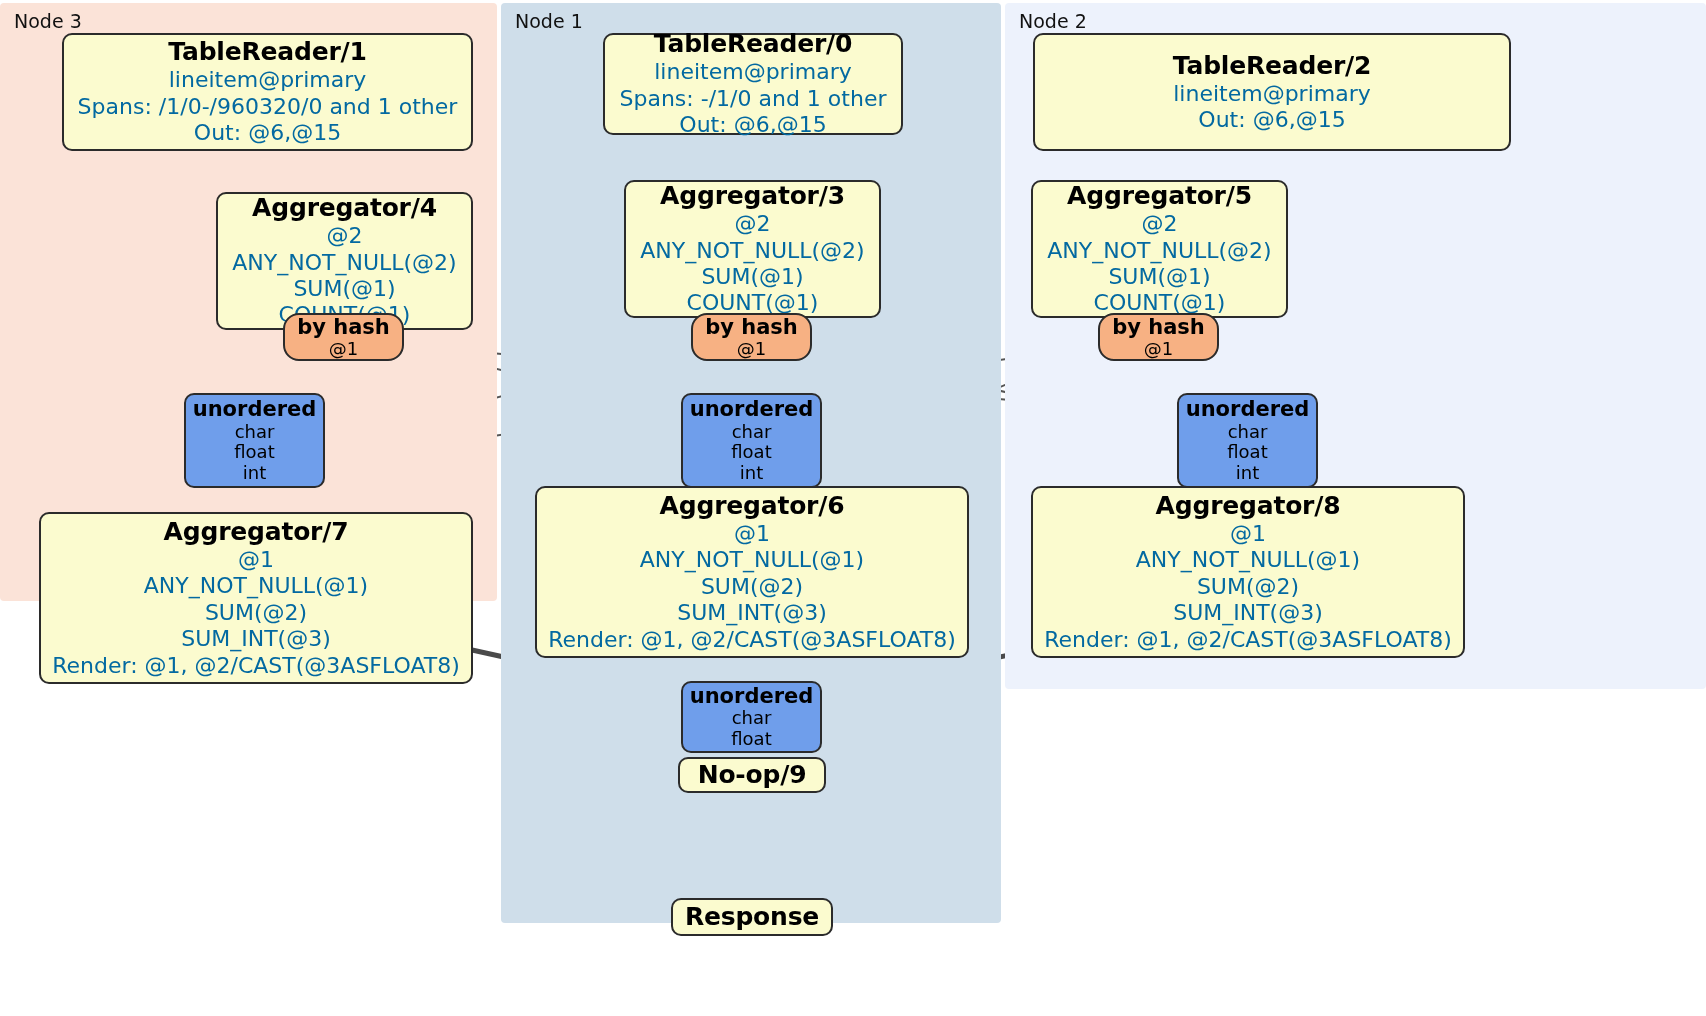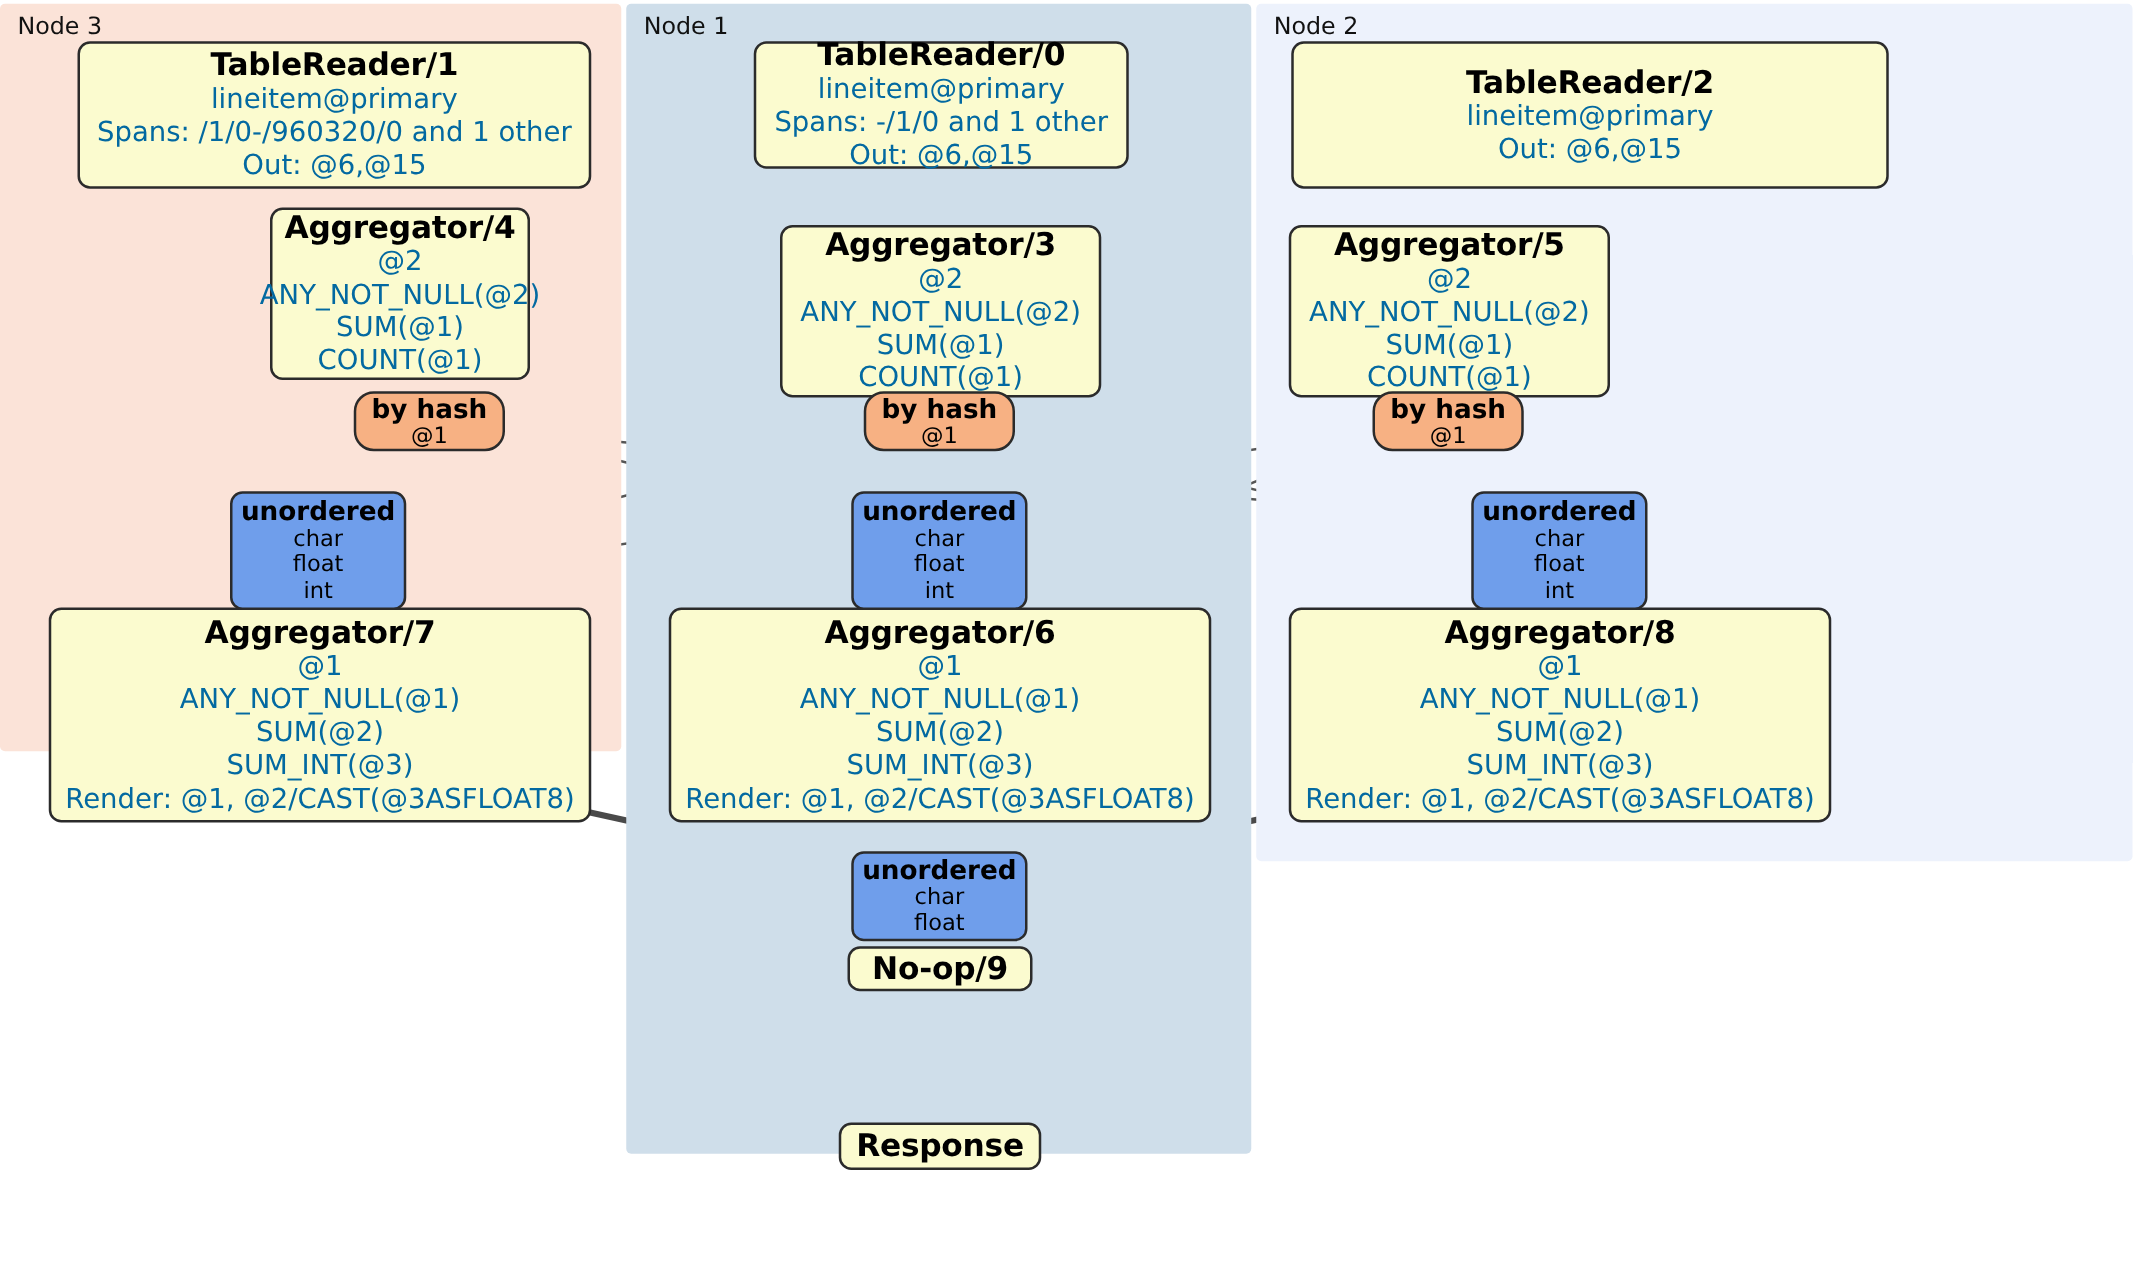--- a/index.html
+++ b/index.html
@@ -175,42 +175,42 @@
         <div class="ttl">TableReader/0</div>
         <div class="sub">lineitem@primary</div>
         <div class="sub">Spans: -/1/0 and 1 other</div>
         <div class="sub">Out: @6,@15</div>
       </div>
       <div class="box z-mid" style="left: 1033px; top: 33px; width: 478px; height: 118px; background: rgb(251, 251, 207);">
         <div class="ttl">TableReader/2</div>
         <div class="sub">lineitem@primary</div>
         <div class="sub">Out: @6,@15</div>
       </div>
-      <div class="box z-mid" style="left: 216px; top: 166px; width: 208px; height: 138px; background: rgb(251, 251, 207);">
+      <div class="box z-mid" style="left: 216px; top: 192px; width: 257px; height: 138px; background: rgb(251, 251, 207);">
         <div class="ttl">Aggregator/4</div>
         <div class="sub">@2</div>
         <div class="sub">ANY_NOT_NULL(@2)</div>
         <div class="sub">SUM(@1)</div>
         <div class="sub">COUNT(@1)</div>
       </div>
       <div class="box z-mid" style="left: 624px; top: 180px; width: 257px; height: 138px; background: rgb(251, 251, 207);">
         <div class="ttl">Aggregator/3</div>
         <div class="sub">@2</div>
         <div class="sub">ANY_NOT_NULL(@2)</div>
         <div class="sub">SUM(@1)</div>
         <div class="sub">COUNT(@1)</div>
       </div>
       <div class="box z-mid" style="left: 1031px; top: 180px; width: 257px; height: 138px; background: rgb(251, 251, 207);">
         <div class="ttl">Aggregator/5</div>
         <div class="sub">@2</div>
         <div class="sub">ANY_NOT_NULL(@2)</div>
         <div class="sub">SUM(@1)</div>
         <div class="sub">COUNT(@1)</div>
       </div>
-      <div class="box z-mid" style="left: 39px; top: 486px; width: 434px; height: 172px; background: rgb(251, 251, 207);">
+      <div class="box z-mid" style="left: 39px; top: 512px; width: 434px; height: 172px; background: rgb(251, 251, 207);">
         <div class="ttl">Aggregator/7</div>
         <div class="sub">@1</div>
         <div class="sub">ANY_NOT_NULL(@1)</div>
         <div class="sub">SUM(@2)</div>
         <div class="sub">SUM_INT(@3)</div>
         <div class="sub">Render: @1, @2/CAST(@3ASFLOAT8)</div>
       </div>
       <div class="box z-mid" style="left: 535px; top: 486px; width: 434px; height: 172px; background: rgb(251, 251, 207);">
         <div class="ttl">Aggregator/6</div>
         <div class="sub">@1</div>

